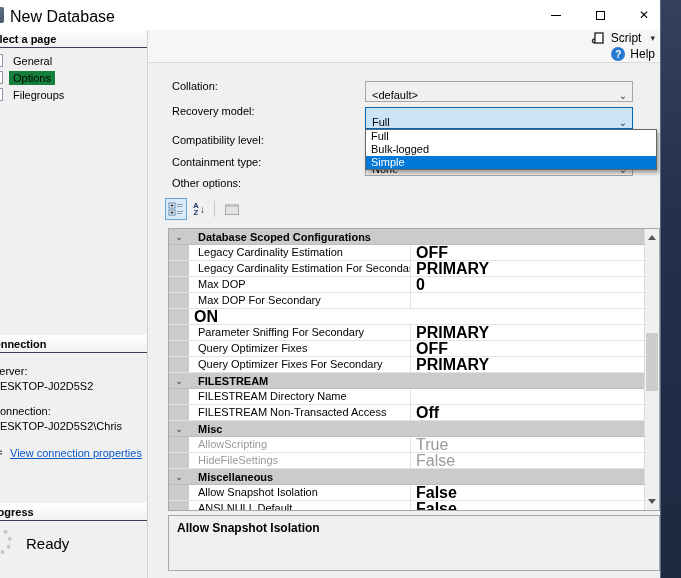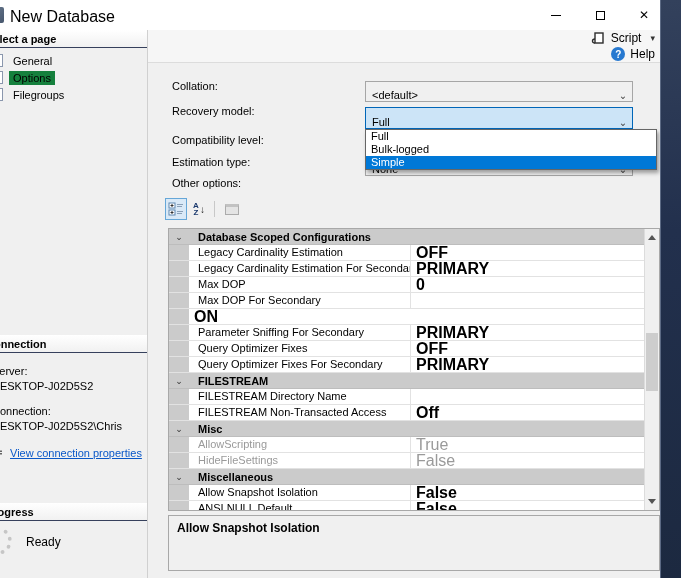--- a/index.html
+++ b/index.html
@@ -38,21 +38,21 @@
     margin-right:6px; flex:none; }
   .side-label { padding:1px 4px; }
   .side-item.selected .side-label { background:#15803d; }
   .conn-body { padding:0 0 0 12px; font-size:11px; }
   .lbl-server { margin-top:12px; } .val-server { margin-top:3px; }
   .lbl-conn { margin-top:13px; } .val-conn { margin-top:3px; }
   .link-row { margin-top:14px; display:flex; align-items:center; }
   .conn-link { color:#0a58c8; text-decoration:underline; margin-left:5px; cursor:pointer; }
   .prog-body { display:flex; align-items:flex-start; padding:6px 0 0 4px; }
   .spinner { width:28px; height:28px; border:4px dotted #c6c6c6; border-radius:50%; flex:none; }
-  .ready { font-size:12px; margin:8px 0 0 14px; }
+  .ready { font-size:15px; margin:8px 0 0 14px; }
   
   .toolbar { position:absolute; left:168px; top:30px; width:513px; height:33px;
     background:#f6f6f6; border-bottom:1px solid #dcdcdc; display:flex; align-items:flex-end;flex-direction:column; }
   .tb-btn { display:flex; align-items:center; height:24px; padding:0 6px; font-size:12px; cursor:pointer; }
   .tb-script { margin-left:10px; }
   .tb-caret { font-size:9px; color:#333; margin-left:9px; }
   .help-ico { width:14px; height:14px; border-radius:50%; background:#2779d0; color:#fff;
     font-size:10px; font-weight:bold; display:flex; align-items:center; justify-content:center; }
   .tb-label { margin-left:5px; }
   
@@ -201,21 +201,21 @@
     </div>
 
     <div class="form-label lbl-recovery">Recovery model:</div>
     <div class="combo combo-recovery">
       <span class="combo-text">Full</span>
       <span class="chev">⌄</span>
     </div>
 
     <div class="form-label lbl-compat">Compatibility level:</div>
 
-    <div class="form-label lbl-contain">Estimation type:</div>
+    <div class="form-label lbl-contain">Containment type:</div>
     <div class="combo combo-containment">
       <span class="combo-text">None</span>
       <span class="chev">⌄</span>
     </div>
 
     <div class="dd-list" id="dd-list">
         <div class="dd-item">Full</div>
         <div class="dd-item">Bulk-logged</div>
         <div class="dd-item hl">Simple</div>
       </div>

